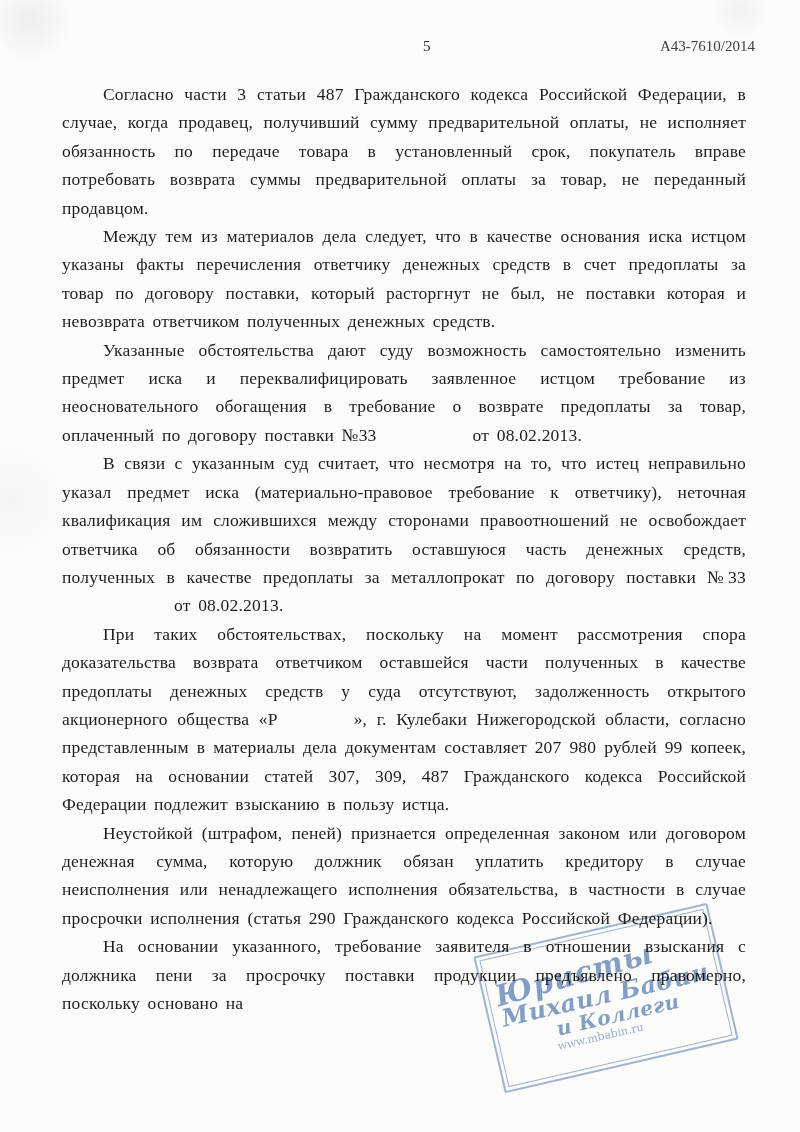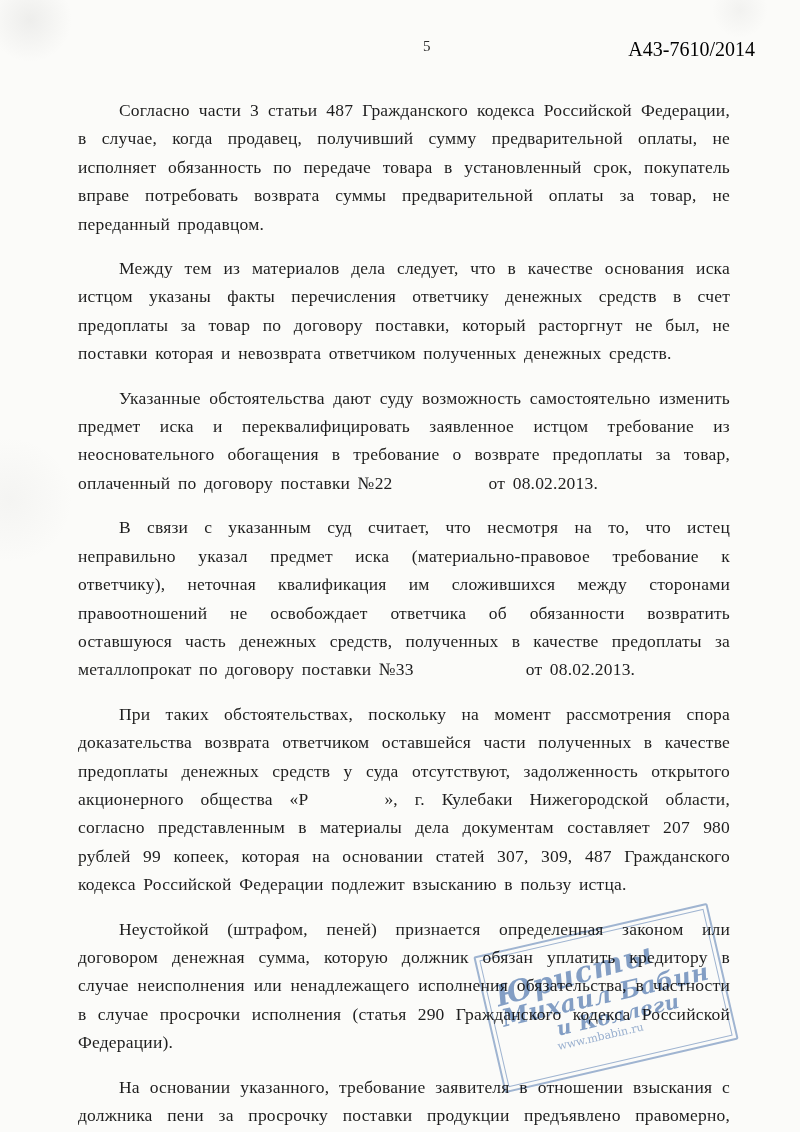--- a/index.html
+++ b/index.html
@@ -22,31 +22,31 @@
       radial-gradient(circle 40px at 740px 10px, rgba(120,120,120,.07), transparent 70%),
       radial-gradient(circle 90px at 10px 500px, rgba(120,120,120,.05), transparent 70%);
     pointer-events:none;
   }
   .page-num {
     position: absolute; left: 423px; top: 38px;
     font-size: 15px; color:#2a2a2a;
   }
   .case-num {
     position: absolute; right: 45px; top: 38px;
-    font-size: 20px; color:#000000;
+    font-size: 15px; color:#404040;
   }
   .body-text {
     position: absolute; left: 62px; top: 80px; width: 684px;
     font-size: 17.5px;
     line-height: 28.4px;
     text-align: justify;
     word-spacing: 3px;
     letter-spacing: 0.2px;
   }
-  .body-text p { margin: 16px; text-indent: 41px; }
+  .body-text p { margin: 0; text-indent: 41px; }
   .gap { display: inline-block; height: 1px; }
   .gap-a { width: 96px; }
   .gap-b { width: 112px; }
   .gap-c { width: 76px; }
 
   
   .stamp {
     position: absolute;
     left: 486px; top: 928px;
     width: 240px; height: 140px;
@@ -78,21 +78,21 @@
 
 <div class="page">
 
   <span class="page-num">5</span>
 
   <span class="case-num">А43-7610/2014</span>
 
   <div class="body-text">
     <p>Согласно части 3 статьи 487 Гражданского кодекса Российской Федерации, в случае, когда продавец, получивший сумму предварительной оплаты, не исполняет обязанность по передаче товара в установленный срок, покупатель вправе потребовать возврата суммы предварительной оплаты за товар, не переданный продавцом.</p>
     <p>Между тем из материалов дела следует, что в качестве основания иска истцом указаны факты перечисления ответчику денежных средств в счет предоплаты за товар по договору поставки, который расторгнут не был, не поставки которая и невозврата ответчиком полученных денежных средств.</p>
-    <p><span>Указанные обстоятельства дают суду возможность самостоятельно изменить предмет иска и переквалифицировать заявленное истцом требование из неосновательного обогащения в требование о возврате предоплаты за товар, оплаченный по договору поставки №22</span><span class="gap gap-a"></span><span>от 08.02.2013.</span></p>
+    <p><span>Указанные обстоятельства дают суду возможность самостоятельно изменить предмет иска и переквалифицировать заявленное истцом требование из неосновательного обогащения в требование о возврате предоплаты за товар, оплаченный по договору поставки №33</span><span class="gap gap-a"></span><span>от 08.02.2013.</span></p>
     <p><span>В связи с указанным суд считает, что несмотря на то, что истец неправильно указал предмет иска (материально-правовое требование к ответчику), неточная квалификация им сложившихся между сторонами правоотношений не освобождает ответчика об обязанности возвратить  оставшуюся часть денежных средств, полученных в качестве предоплаты за металлопрокат по договору поставки №33</span><span class="gap gap-b"></span><span>от 08.02.2013.</span></p>
     <p><span>При таких обстоятельствах, поскольку на момент рассмотрения спора доказательства возврата ответчиком оставшейся части полученных в качестве предоплаты денежных средств у суда отсутствуют, задолженность открытого акционерного общества «Р</span><span class="gap gap-c"></span><span>», г. Кулебаки Нижегородской области, согласно представленным в материалы дела документам составляет 207 980 рублей 99 копеек, которая на основании статей 307, 309, 487 Гражданского кодекса Российской Федерации подлежит взысканию в пользу истца.</span></p>
     <p>Неустойкой (штрафом, пеней) признается определенная законом или договором денежная сумма, которую должник обязан уплатить кредитору в случае неисполнения или ненадлежащего исполнения обязательства, в частности в случае просрочки исполнения (статья 290 Гражданского кодекса Российской Федерации).</p>
     <p>На основании указанного, требование заявителя в отношении взыскания с должника пени за просрочку поставки продукции предъявлено правомерно, поскольку основано на</p>
   </div>
 
   <div class="stamp">
     <div class="stamp-inner">
       <div class="stamp-line1">Юристы</div>
       <div class="stamp-line2">Михаил Бабин</div>

